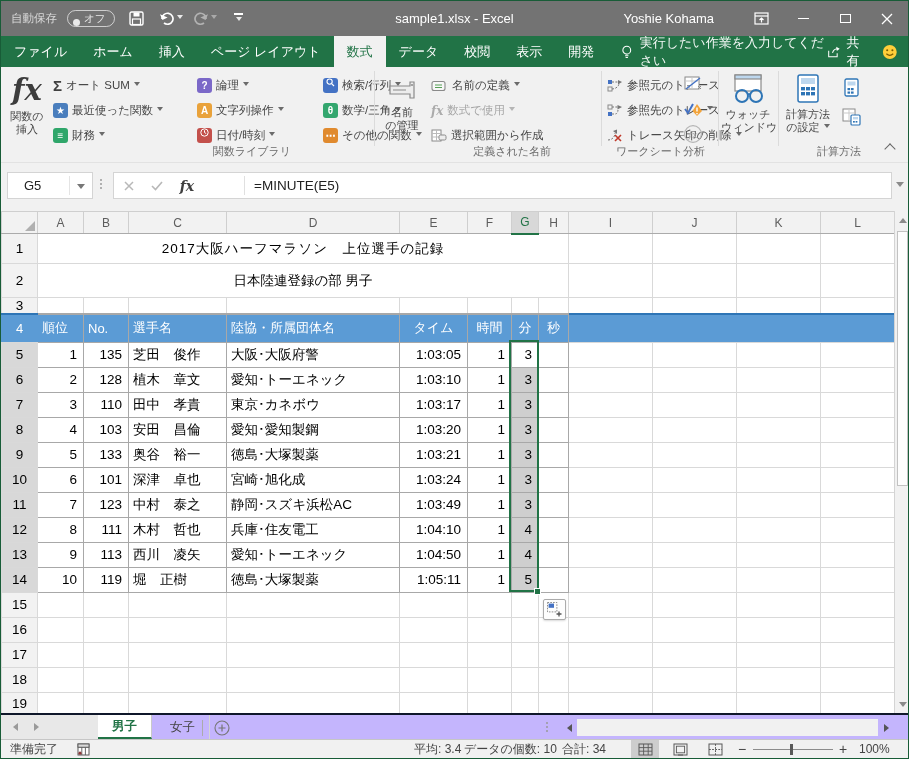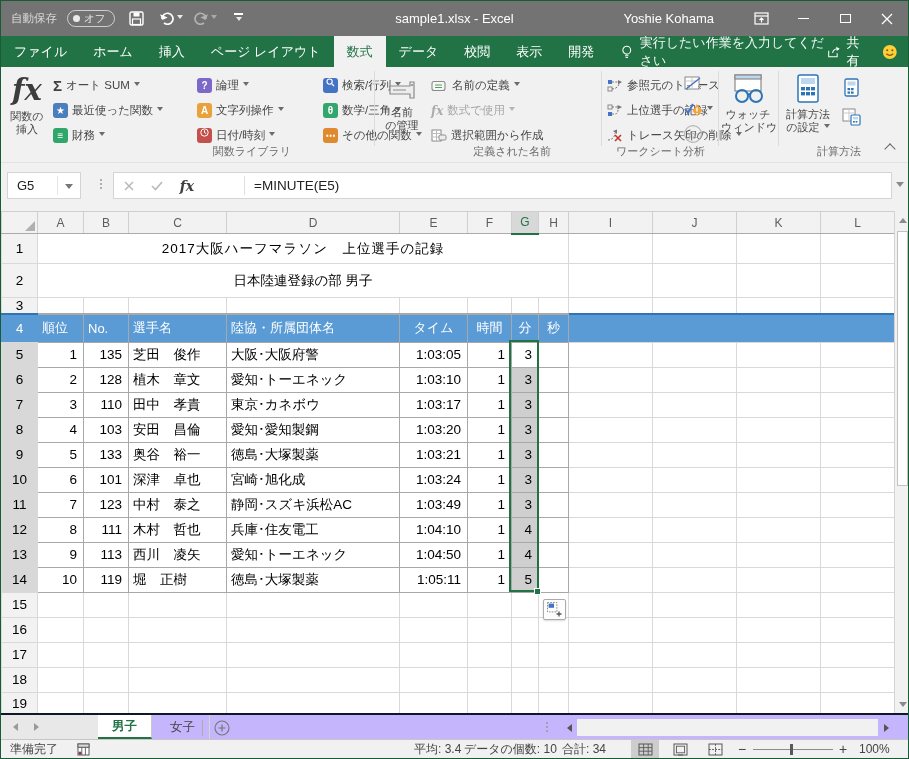--- a/index.html
+++ b/index.html
@@ -4,21 +4,21 @@
 <style>
 *{box-sizing:border-box;margin:0;padding:0}
 html,body{background:#fff}
 body{font-family:"Liberation Sans","DejaVu Sans",sans-serif;-webkit-font-smoothing:antialiased}
 .app{position:relative;width:909px;height:759px;background:#fff;overflow:hidden;border:1px solid #185C37}
 
 
 .titlebar{position:absolute;left:0;top:0;width:100%;height:35px;background:#737373;color:#fff}
 .tb-left{position:absolute;left:10px;top:0;height:35px;display:flex;align-items:center;gap:10px}
 .autosave-lbl{font-size:11.5px;color:rgba(255,255,255,.72)}
-.as-pill{display:flex;align-items:center;gap:4px;border:1px solid rgba(255,255,255,.65);border-radius:9px;height:17px;padding:0 8px 0 5px;color:rgba(255,255,255,.85);font-size:10.5px}
+.as-pill{display:flex;align-items:flex-end;gap:4px;border:1px solid rgba(255,255,255,.65);border-radius:9px;height:17px;padding:0 8px 0 5px;color:rgba(255,255,255,.85);font-size:10.5px}
 .as-dot{width:7px;height:7px;border-radius:50%;background:rgba(255,255,255,.85)}
 .qbtn{display:flex;align-items:center;justify-content:center;width:24px;height:26px}
 .dim{opacity:.45}
 .wcaret{width:0;height:0;border:3px solid transparent;border-top:4px solid #fff;margin-left:2px;opacity:.85}
 .qat{display:flex;flex-direction:column;align-items:center;gap:2px}
 .qat i{display:block;width:9px;height:1.5px;background:#fff}
 .tb-title{position:absolute;left:0;right:0;top:0;height:35px;text-align:center;line-height:35px;font-size:13px;color:#fff}
 .tb-right{position:absolute;right:0;top:0;height:35px;display:flex;align-items:center}
 .user-name{font-size:13px;margin-right:26px}
 .winbtn{width:42px;height:35px;display:flex;align-items:center;justify-content:center}
@@ -45,21 +45,21 @@
 .caret{width:0;height:0;border:3px solid transparent;border-top:4px solid #6b6b6b;margin-left:4px;display:inline-block}
 .caret.dis{border-top-color:#B5B5B5}
 .gsep{position:absolute;top:4px;bottom:16px;width:1px;background:#DBDBDB}
 .glabel{position:absolute;top:77px;font-size:11px;color:#6A6A6A;text-align:right;white-space:nowrap}
 .fxsm{font-family:"DejaVu Serif","Liberation Serif",serif;font-style:italic;font-weight:bold;font-size:12px;color:#6d6d6d;margin-right:4px}
 .iconbtn{position:absolute;width:24px;height:24px;display:flex;align-items:center;justify-content:center}
 .chev-up{position:absolute;width:8px;height:8px;border-top:1.6px solid #666;border-left:1.6px solid #666;transform:rotate(45deg)}
 
 
 .fbar{position:absolute;left:0;top:162px;width:100%;height:48px;background:#F1F1F1}
-.namebox{position:absolute;left:6px;top:9px;width:74px;height:27px;background:#fff;border:1px solid #D4D4D4;font-size:13px;color:#222;line-height:25px;padding-left:9px}
+.namebox{position:absolute;left:6px;top:9px;width:86px;height:27px;background:#fff;border:1px solid #D4D4D4;font-size:13px;color:#222;line-height:25px;padding-left:16px}
 .nb-caret{position:absolute;right:7px;top:11px}
 .nb-div{position:absolute;right:22px;top:3px;bottom:3px;width:1px;background:#E4E4E4}
 .vdots{position:absolute;left:99px;top:14px}
 .vdots i{display:block;width:2px;height:2px;border-radius:50%;background:#9a9a9a;margin:2px auto}
 .fstrip{position:absolute;left:112px;top:9px;right:16px;height:27px;background:#fff;border:1px solid #D4D4D4}
 .fbtn{position:absolute;top:0;width:26px;height:25px;display:flex;align-items:center;justify-content:center}
 .fstrip-div{position:absolute;left:130px;top:3px;bottom:3px;width:1px;background:#E0E0E0}
 .formula-text{position:absolute;left:140px;top:0;line-height:25px;font-size:13.5px;color:#222}
 .fbar-exp{position:absolute;right:4px;top:19px}
 
@@ -333,21 +333,21 @@
         </svg>
       <span>参照元のトレース</span>
     </div>
     <div class="sbtn" style="left:606px;top:32px">
       <svg width="16" height="13" viewBox="0 0 16 13" style="margin-right:4px">
           <rect x="1" y="1" width="4" height="4" fill="none" stroke="#8A8A8A"></rect>
           <rect x="1" y="8" width="4" height="4" fill="#4472C4"></rect>
           <path d="M5 3 H11 M5 10 H8 C10 10 11 8 11 6" fill="none" stroke="#767676" stroke-dasharray="2 1.4"></path>
           <path d="M10.5 1 L15 3 L10.5 5.4 Z" fill="#767676"></path>
         </svg>
-      <span>上位選手の記録</span>
+      <span>参照先のトレース</span>
     </div>
     <div class="sbtn" style="left:606px;top:57px">
       <svg width="16" height="13" viewBox="0 0 16 13" style="margin-right:4px">
           <path d="M1 11 C5 11 8 8 8 4" fill="none" stroke="#767676" stroke-dasharray="2 1.4"></path>
           <path d="M6 2 L10 0.5 L10 5 Z" fill="#767676"></path>
           <path d="M8 6 L14 12 M14 6 L8 12" stroke="#C0392B" stroke-width="1.6"></path>
         </svg>
       <span>トレース矢印の削除</span>
         <b class="caret"></b>
     </div>

